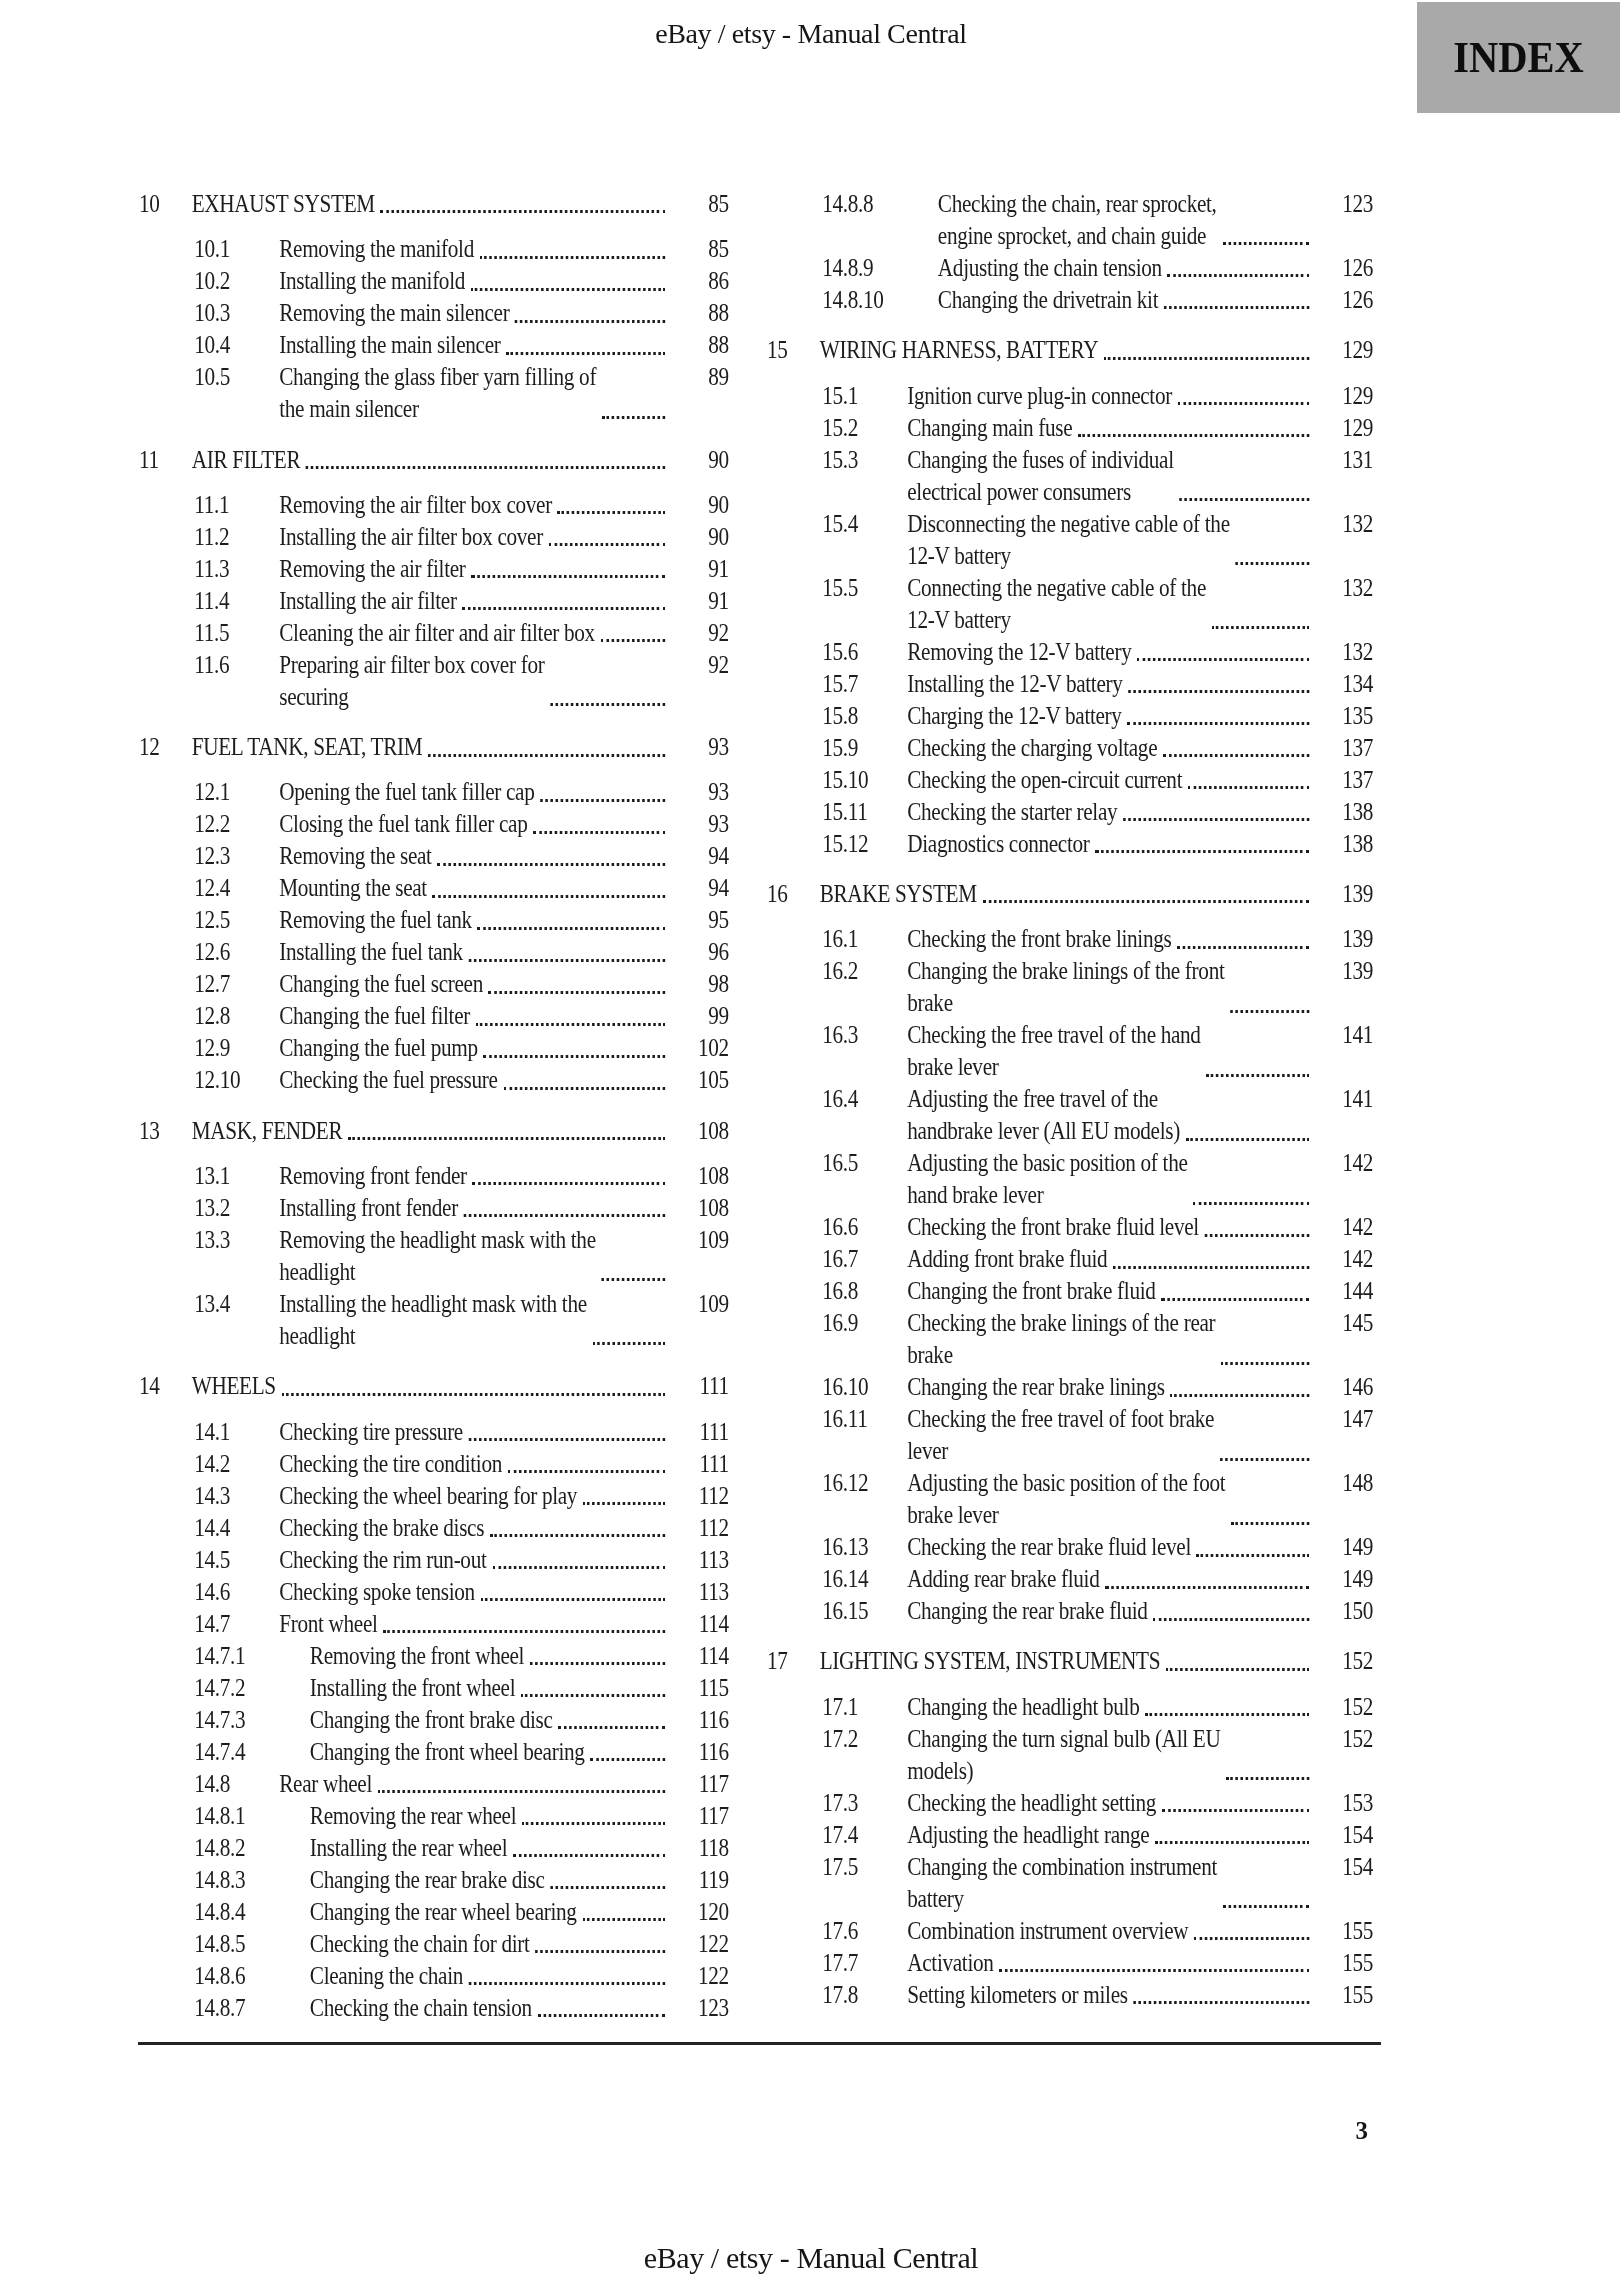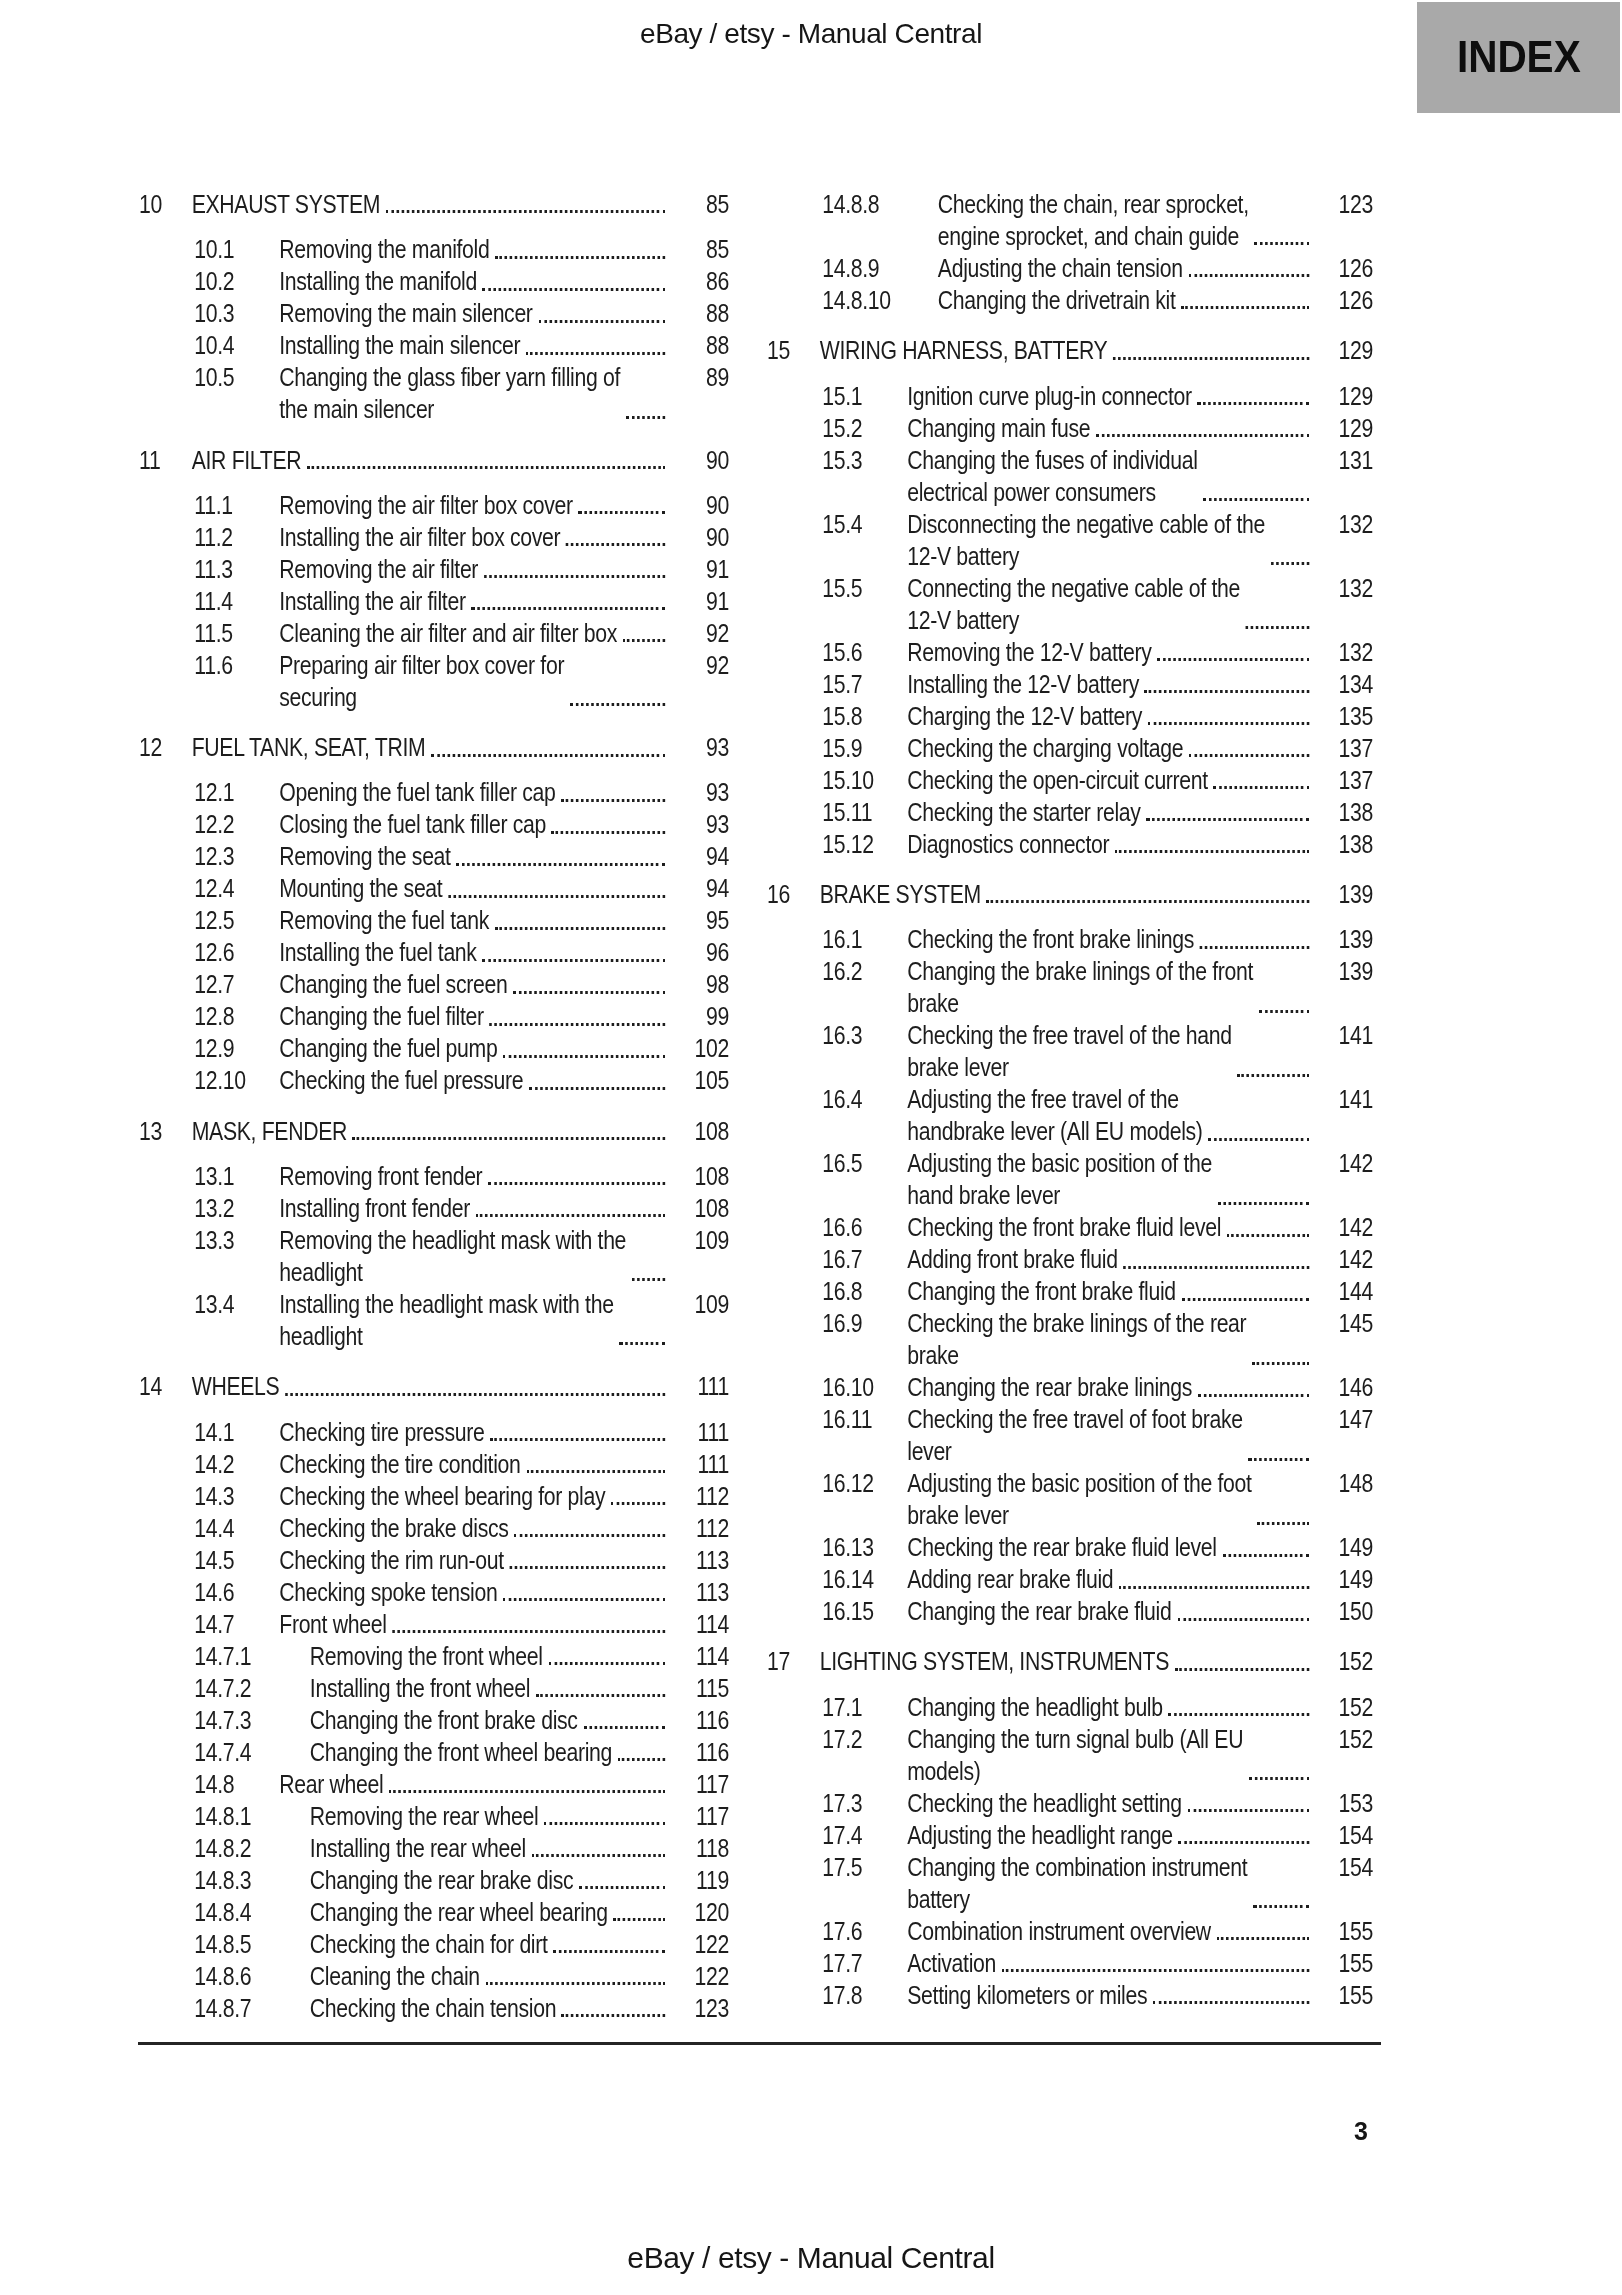--- a/index.html
+++ b/index.html
@@ -1,21 +1,21 @@
 <!DOCTYPE html>
 <html style="font-size:13.3px"><head>
 <meta charset="utf-8">
 <title>Manual Index Page</title>
 <style>
   html,body { margin:0; padding:0; background:#e8e8e8; }
   .page {
     position:relative;
     width:1622px; height:2295px;
     background:#ffffff;
-    font-family:Liberation Sans, sans-serif;
+    font-family:Liberation Serif, serif;
     color:#1d1d1d;
     overflow:hidden;
   }
 
   
   .doc-header-title {
     position:absolute; top:16.7px; left:0; width:100%;
     text-align:center;
     font-size:28px; line-height:33px; letter-spacing:-0.4px;
     color:#161616;

